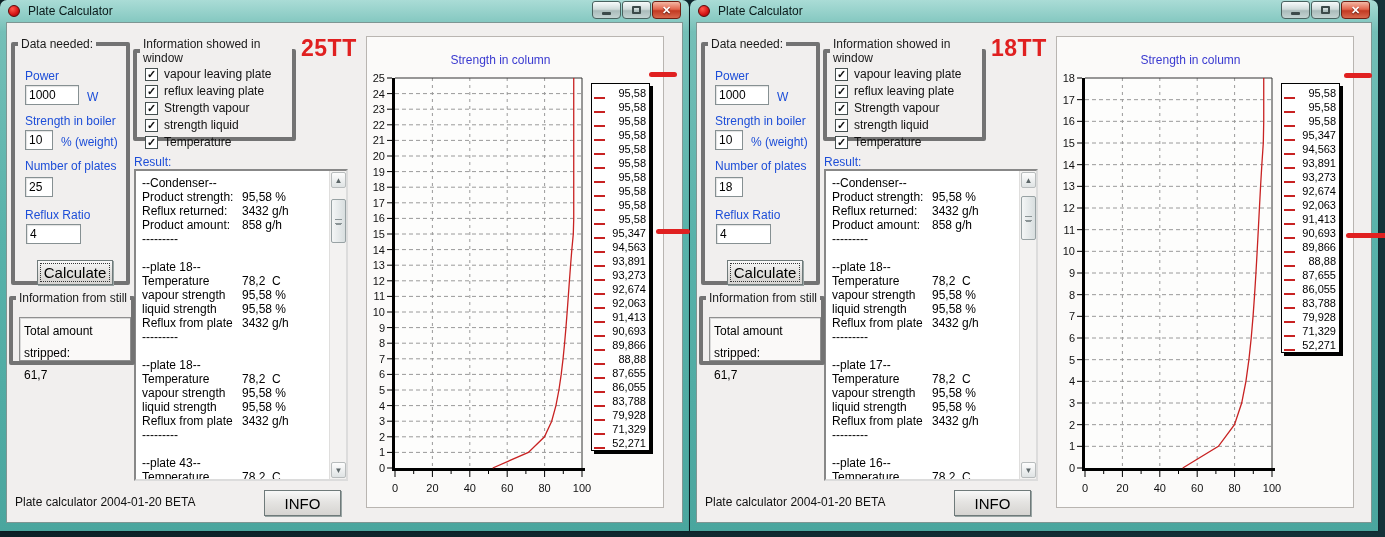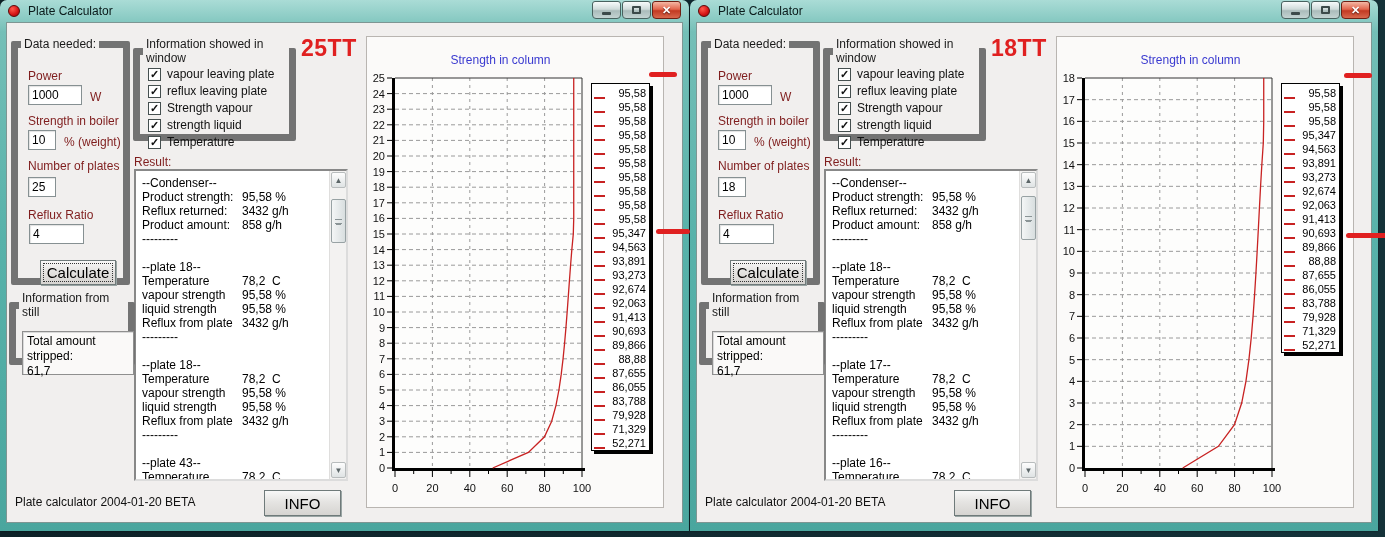--- a/index.html
+++ b/index.html
@@ -23,25 +23,25 @@
     background:linear-gradient(180deg,#f7fbfb,#cfdbda 45%,#aabcbb 55%,#c4d3d2);
     display:flex; align-items:center; justify-content:center; }
   .winbtn.close { background:linear-gradient(180deg,#f4b7a4,#e2674e 45%,#c23a22 55%,#d8684d); border-color:#6e2014; }
   .glyph-min { width:9px; height:3px; background:#3c4a4a; border-radius:1px; margin-top:6px; }
   .glyph-max { width:9px; height:8px; border:2px solid #3c4a4a; border-radius:1px; }
   .glyph-close { color:#fff; font-size:11px; font-weight:bold; text-shadow:0 1px 1px #5a140a; line-height:1; }
 
   .client { position:absolute; left:6px; right:6px; top:22px; bottom:8px;
     background:#f1efee; border:1px solid #7e9693; }
 
-  fieldset.group { position:absolute; border:7px solid #737373; border-radius:2px;
+  fieldset.group { position:absolute; border:4px solid #737373; border-radius:2px;
     box-shadow:inset 0 0 0 0 #fff; }
   fieldset.group legend { font-size:12px; color:#1a1a1a; margin-left:3px; padding:0 3px; }
 
-  .lbl { position:absolute; font-size:12px; color:#7f1d1d; white-space:nowrap; }
+  .lbl { position:absolute; font-size:12px; color:#1d4ed8; white-space:nowrap; }
 
   input.tbox { position:absolute; height:20px; background:#fff; border:1px solid #869092;
     box-shadow:inset 1px 1px 1px rgba(0,0,0,.12); font-size:12px; padding:0 3px;
     font-family:"Liberation Sans",sans-serif; color:#000; }
 
   .btn3d { position:absolute; font-size:15px; color:#000; font-family:"Liberation Sans",sans-serif;
     background:linear-gradient(180deg,#f8f8f8,#e5e4e2 45%,#d6d4d1); border:1px solid #6f7a7a;
     box-shadow:1px 1px 0 #9aa5a4; }
   .btn3d.focused { outline:1px dotted #333; outline-offset:-4px; }
 
@@ -58,21 +58,21 @@
   .vscroll { position:absolute; top:0; right:0; bottom:0; width:17px; background:#f3f2f1; border-left:1px solid #dfdedd; }
   .sbtn { position:absolute; left:1px; width:15px; height:16px; display:flex; align-items:center; justify-content:center;
     font-size:8px; color:#5c6668; background:linear-gradient(180deg,#fdfdfd,#dfe3e4); border:1px solid #b8bcbd; border-radius:2px; }
   .sbtn.up { top:1px; } .sbtn.down { bottom:1px; }
   .sthumb { position:absolute; left:1px; width:15px; border:1px solid #98a2a4; border-radius:2px;
     background:linear-gradient(90deg,#f4f6f6,#d8dedf); display:flex; align-items:center; justify-content:center; }
   .grip { width:7px; height:5px; border-top:1px solid #8a9496; border-bottom:1px solid #8a9496;
     box-shadow:0 2px 0 -1px #8a9496; }
 
   .sunken { position:absolute; background:#faf9f8; border:1px solid #8f8f8f;
-    box-shadow:inset 1px 1px 0 #d9d9d9; font-size:12px; padding:2px 4px; line-height:15px; }
+    box-shadow:inset 1px 1px 0 #d9d9d9; font-size:12px; padding:2px 4px; line-height:22px; }
 
   .chart-panel { position:absolute; left:359px; top:13px; width:298px; height:472px;
     background:#fbfaf9; border:1px solid #b9b5b1; }
   .chart-title { position:absolute; left:40px; top:16px; width:187px; text-align:center; font-size:12px; }
   svg.chart { position:absolute; left:0; top:33px; }
 
   .legend { position:absolute; left:224px; top:46px; width:59px; background:#fff;
     border:1px solid #000; box-shadow:3px 3px 0 0 #000; padding:1px 0; }
   .legend-item { display:flex; align-items:flex-end; height:14px; padding:0 3px 0 2px; }
   .legend-dash { width:11px; height:2px; flex:none; margin-right:3px; }

